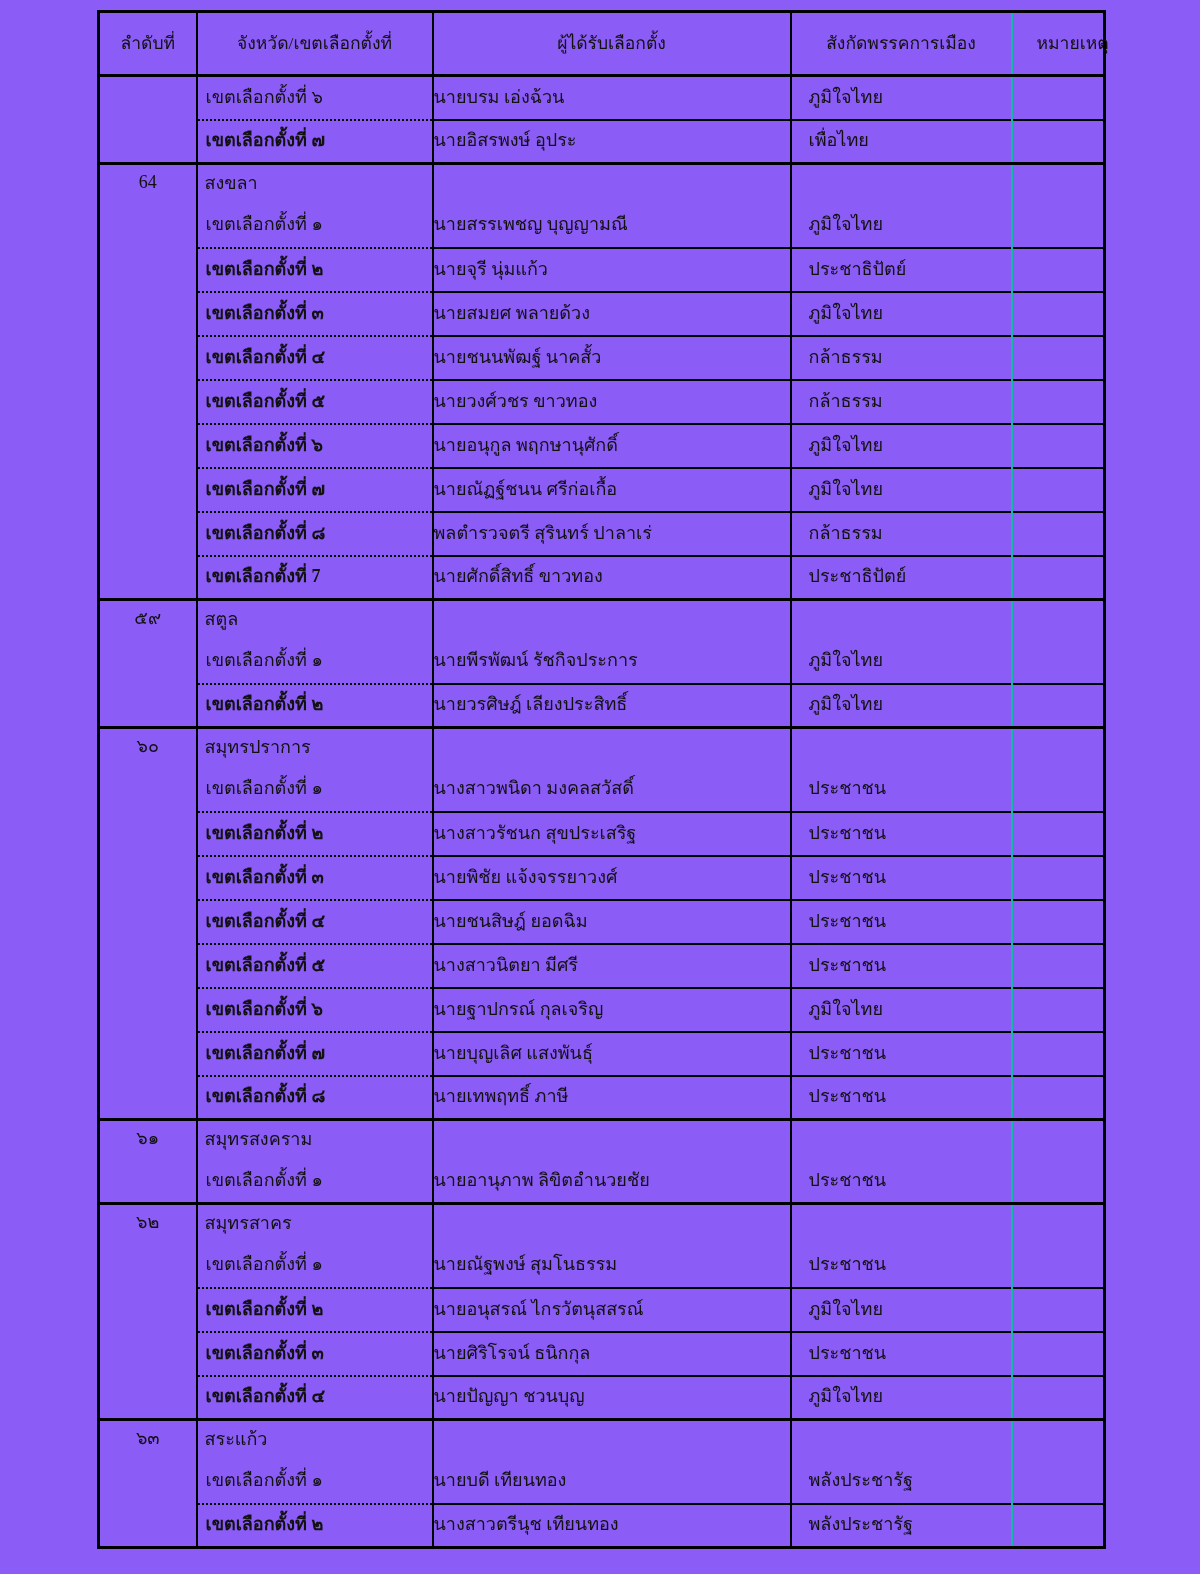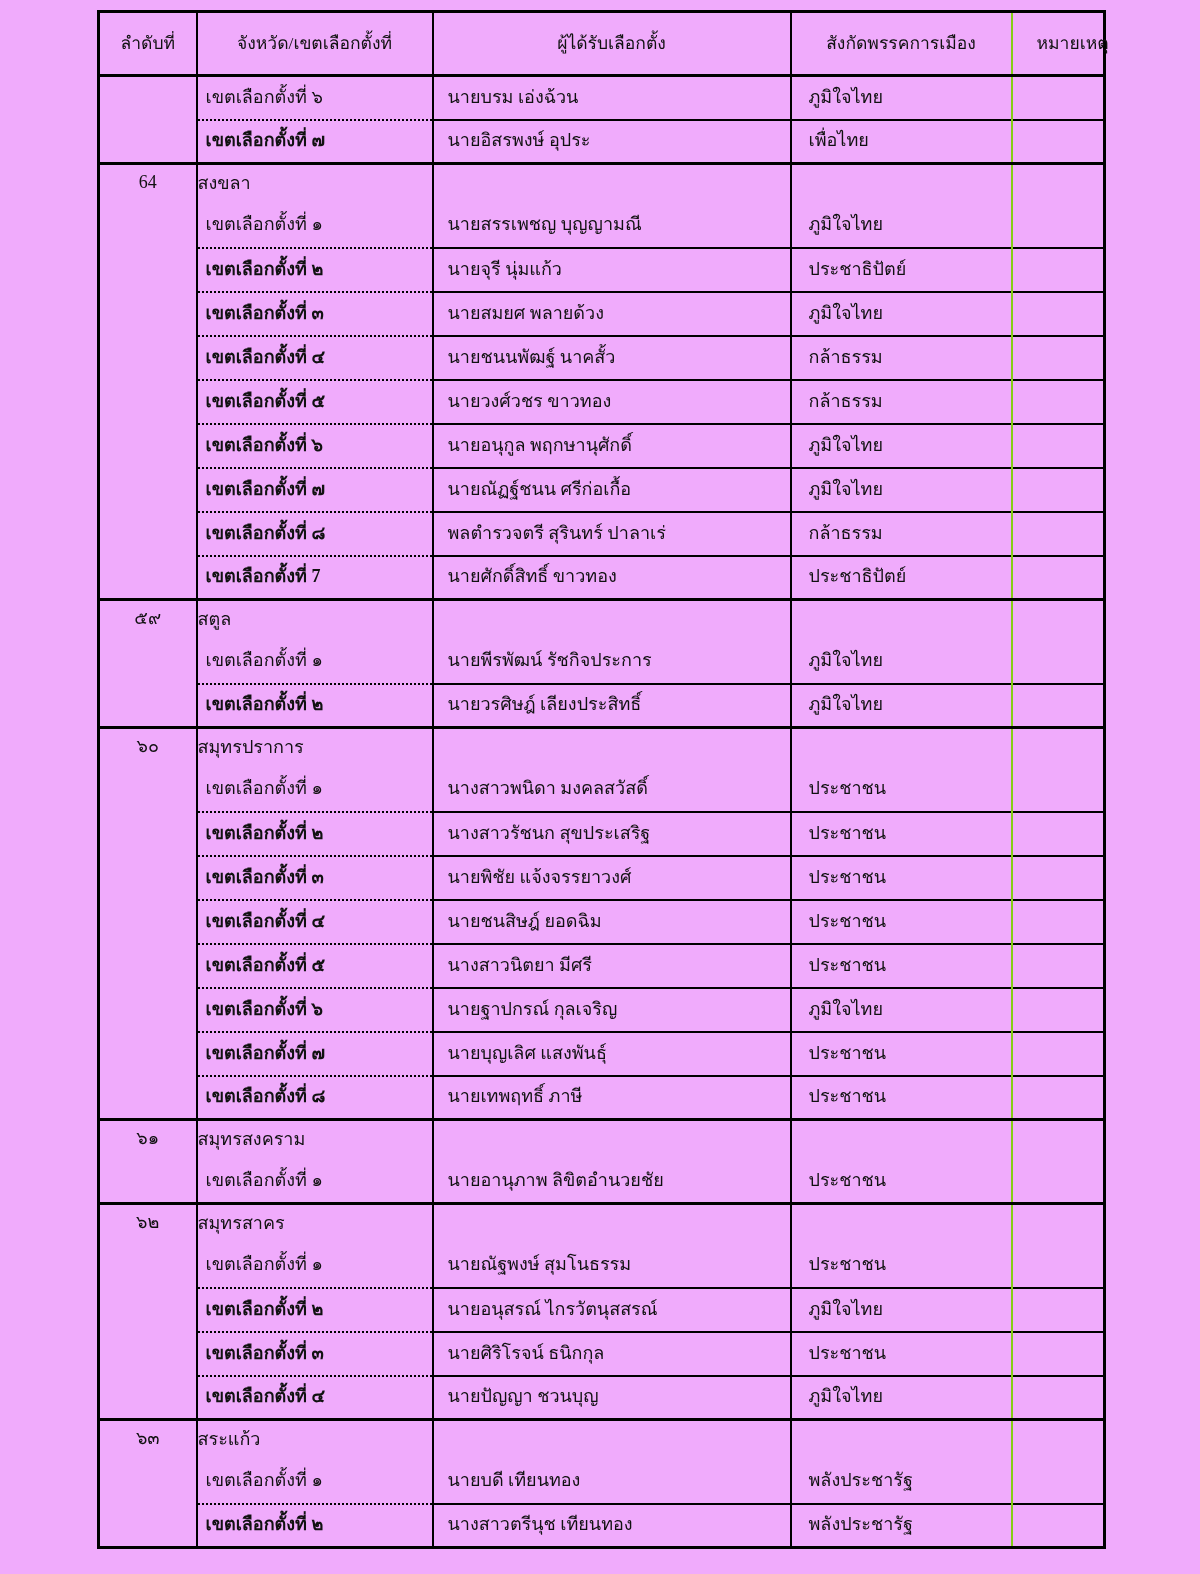--- a/index.html
+++ b/index.html
@@ -5,21 +5,21 @@
   * { margin: 0; padding: 0; box-sizing: border-box; }
   html, body { background: #ffffff; }
   body {
     font-family: "Liberation Serif", "DejaVu Sans", serif;
     color: #111111;
   }
   .page {
     position: relative;
     width: 1200px;
     height: 1574px;
-    background: #f0abfc;
+    background: #8b5cf6;
     overflow: hidden;
   }
   table.results {
     position: absolute;
     left: 97px;
     top: 10px;
     width: 1006px;
     border-collapse: collapse;
     table-layout: fixed;
     border: 3px solid #000000;
@@ -45,43 +45,43 @@
     vertical-align: middle;
     padding: 2px 8px;
     line-height: 1.1;
     overflow: hidden;
     white-space: nowrap;
   }
   
   .c2, th.h2 { border-left: 2px solid #000000; }
   .c3, th.h3 { border-left: 2px solid #000000; }
   .c4, th.h4 { border-left: 2px solid #000000; }
-  .c5, th.h5 { border-left: 2px solid #84cc16; padding-left: 24px; }
+  .c5, th.h5 { border-left: 2px solid #14b8a6; padding-left: 24px; }
 
   tr.province-row { height: 40px; }
   tr.district-row { height: 44px; }
 
   
   tr.province-row td { border-top: 3px solid #000000; }
 
   
   tr.district-row:not(.first) td.dist { border-top: 2px dotted #000000; font-weight: bold; }
   tr.district-row:not(.first) td.winner,
   tr.district-row:not(.first) td.party,
   tr.district-row:not(.first) td.note { border-top: 2px solid #000000; }
 
   td.num {
     text-align: center;
     vertical-align: top;
     padding-top: 8px;
     font-size: 18px;
   }
-  td.prov { padding-left: 0; }
+  td.prov { padding-left: 7px; }
   td.dist { }
-  td.winner { padding-left: 14px; }
+  td.winner { padding-left: 0; }
   td.party { padding-left: 17px; }
 </style>
 </head>
 <body>
 
 <div class="page">
   <table class="results">
     <colgroup>
       <col class="w1">
         <col class="w2">

